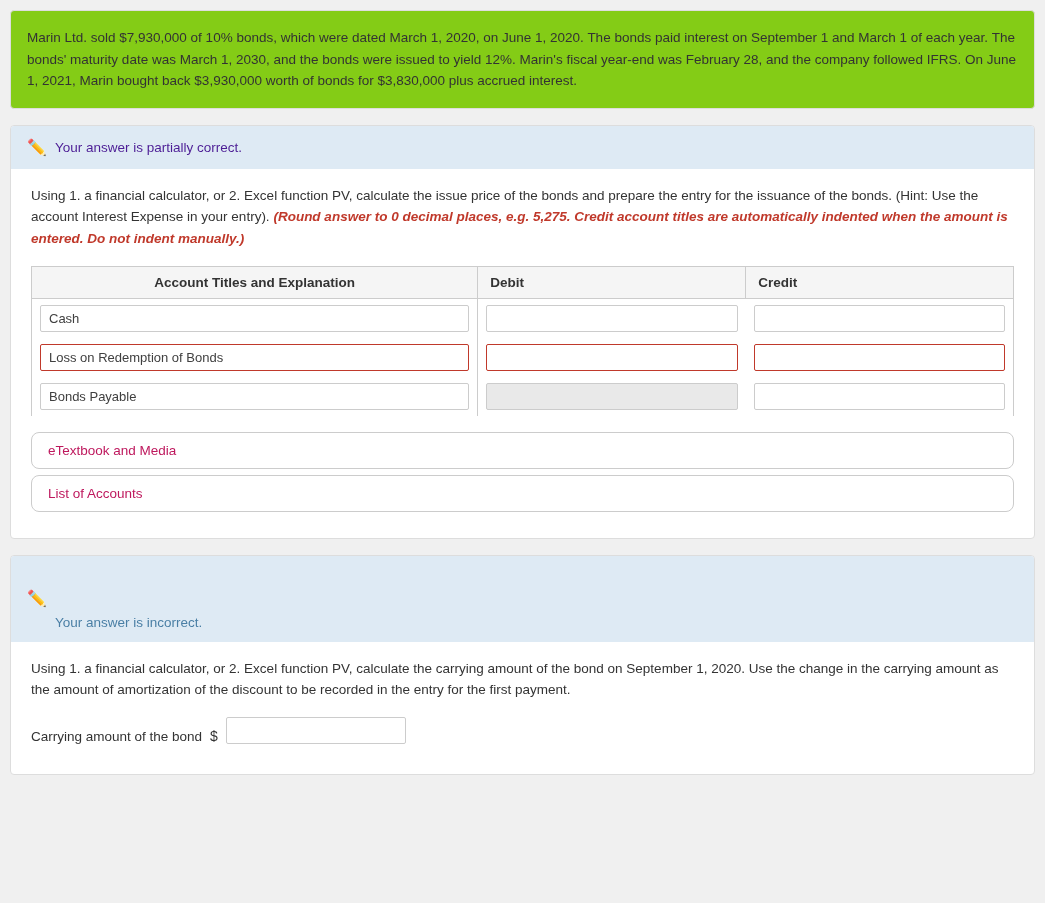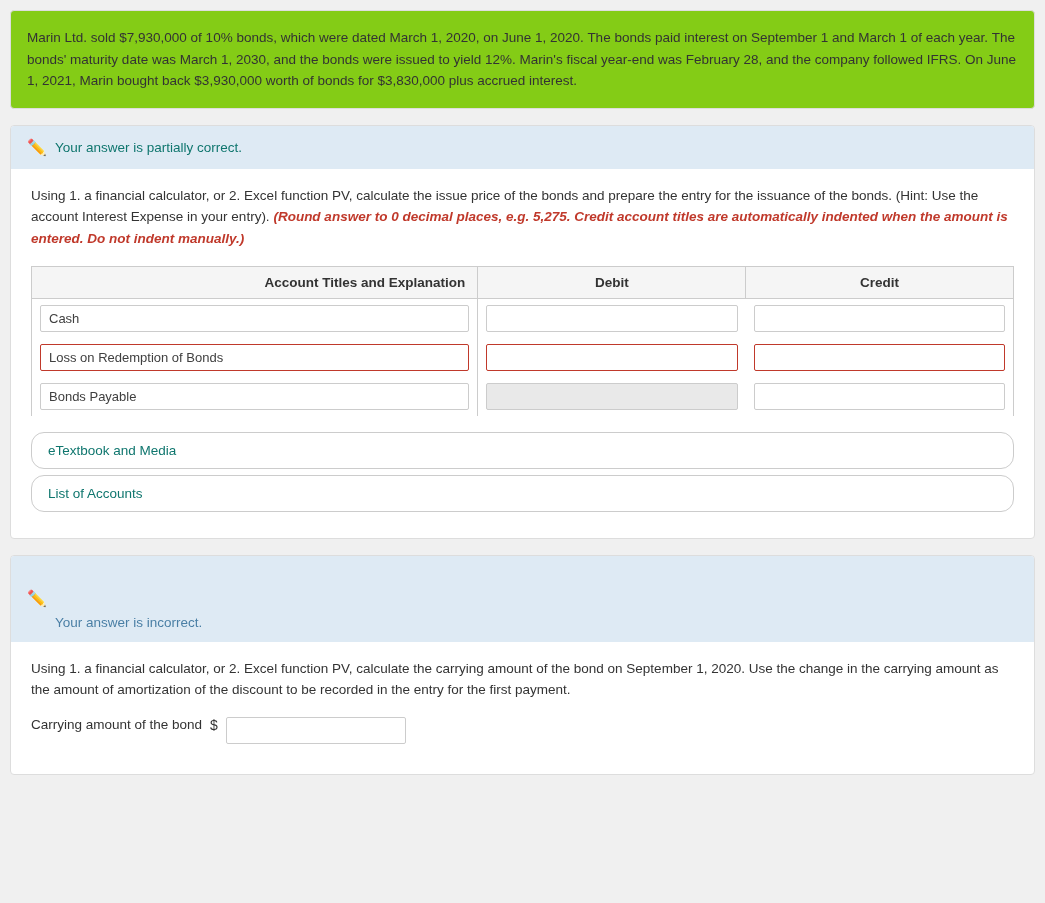--- a/index.html
+++ b/index.html
@@ -44,21 +44,21 @@
     }
     .alert-icon {
       color: #4a7fa5;
       font-size: 16px;
     }
     .alert-text {
       color: #4a7fa5;
       font-size: 13.5px;
     }
     .alert-text.correct {
-      color: #0f766e;
+      color: #4c1d95;
     }
     .alert-text.incorrect {
       color: #4a7fa5;
       margin-top: 47px;
     }
     .section-body {
       padding: 0 20px;
     }
     .instructions {
       font-size: 13.5px;
@@ -77,25 +77,25 @@
       margin-bottom: 16px;
     }
     .journal-table thead tr {
       background: #f5f5f5;
       border: 1px solid #ccc;
     }
     .journal-table thead th {
       padding: 8px 12px;
       font-size: 13.5px;
       font-weight: bold;
-      text-align: right;
+      text-align: center;
       border: 1px solid #ccc;
     }
     .journal-table thead th.center {
-      text-align: center;
+      text-align: left;
     }
     .journal-table tbody tr td {
       padding: 6px 8px;
       vertical-align: middle;
     }
     .journal-table tbody tr td:first-child {
       border-left: 1px solid #ccc;
       border-right: 1px solid #ccc;
     }
     .journal-table tbody tr td:last-child {
@@ -132,32 +132,32 @@
     .col-account { width: 45%; }
     .col-debit { width: 27%; }
     .col-credit { width: 27%; }
     .resource-btn {
       display: block;
       width: calc(100% - 40px);
       margin: 6px 20px;
       padding: 10px 16px;
       background: #fff;
       border: 1px solid #ccc;
-      border-radius: 13px;
+      border-radius: 8px;
       text-align: left;
       font-size: 13.5px;
-      color: #0f766e;
+      color: #be185d;
       cursor: pointer;
     }
     .second-section-body {
       padding: 0 20px 10px 20px;
     }
     .carrying-row {
       display: flex;
-      align-items: flex-start;
+      align-items: flex-end;
       gap: 8px;
       margin-top: 16px;
     }
     .carrying-label {
       font-size: 13.5px;
       color: #333;
     }
     .dollar-sign {
       font-size: 14px;
       color: #333;

